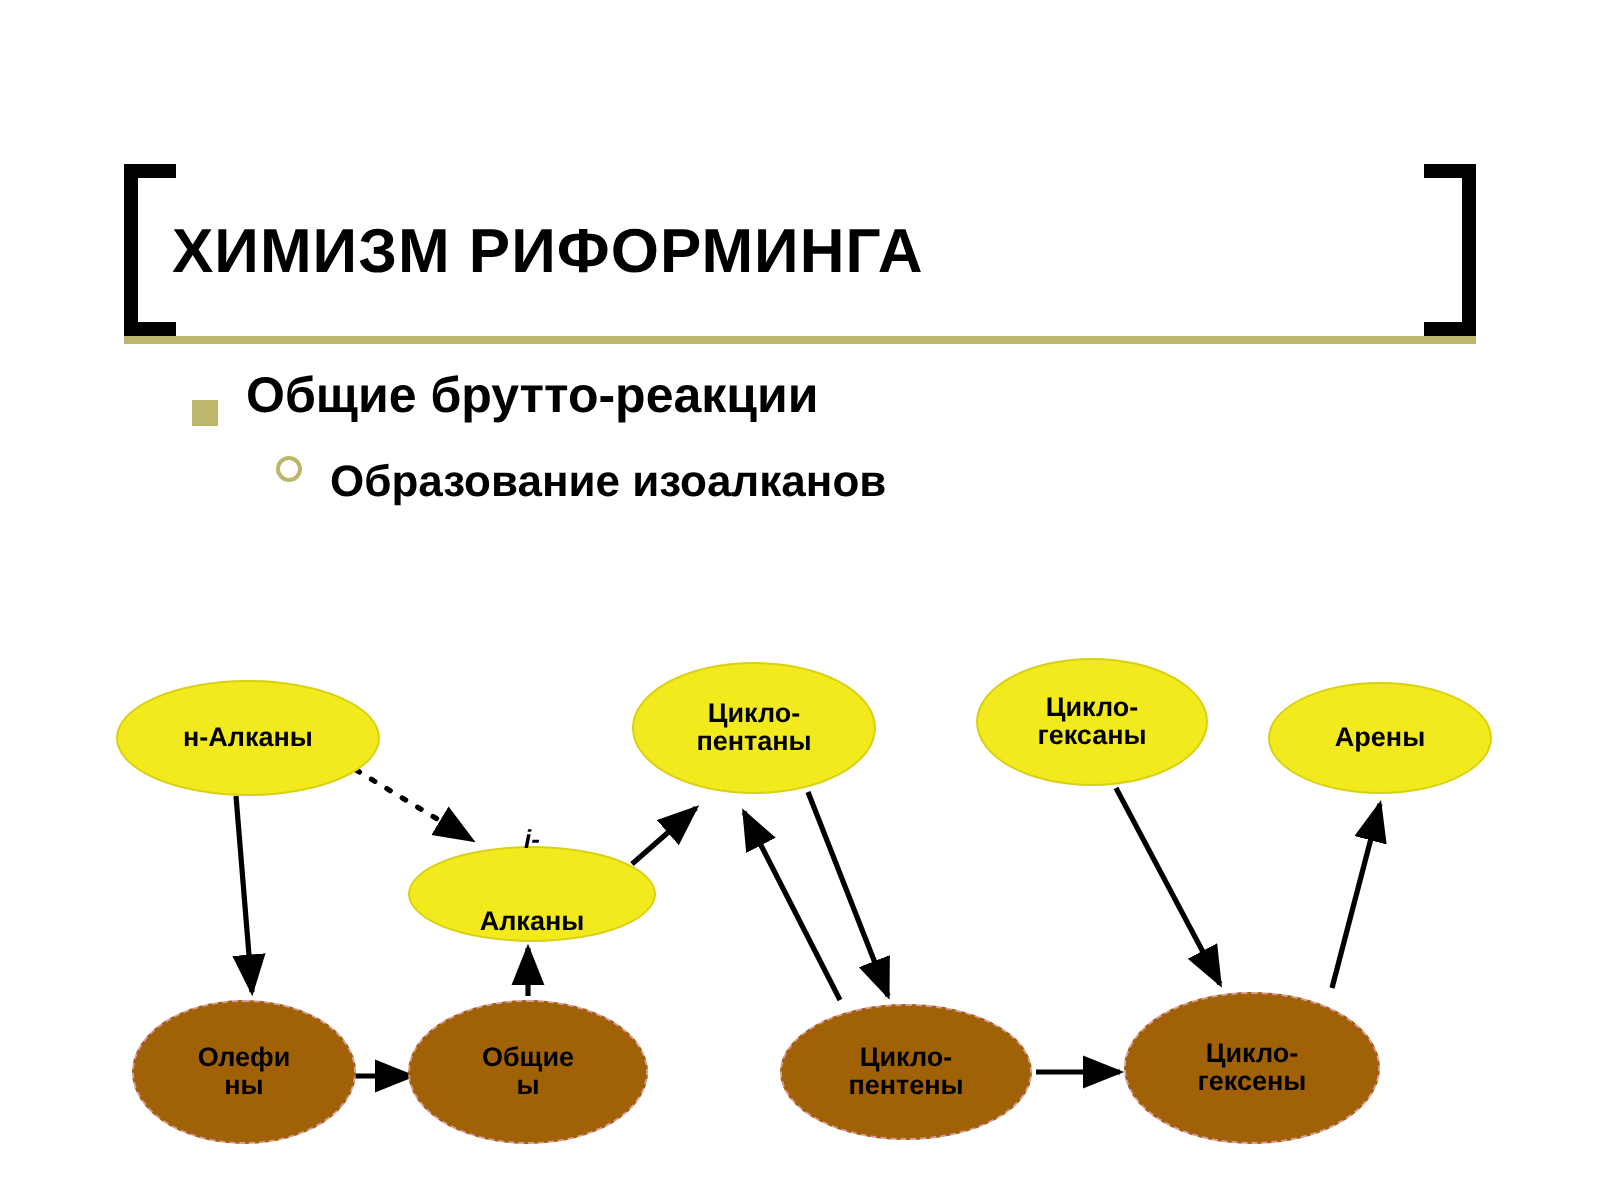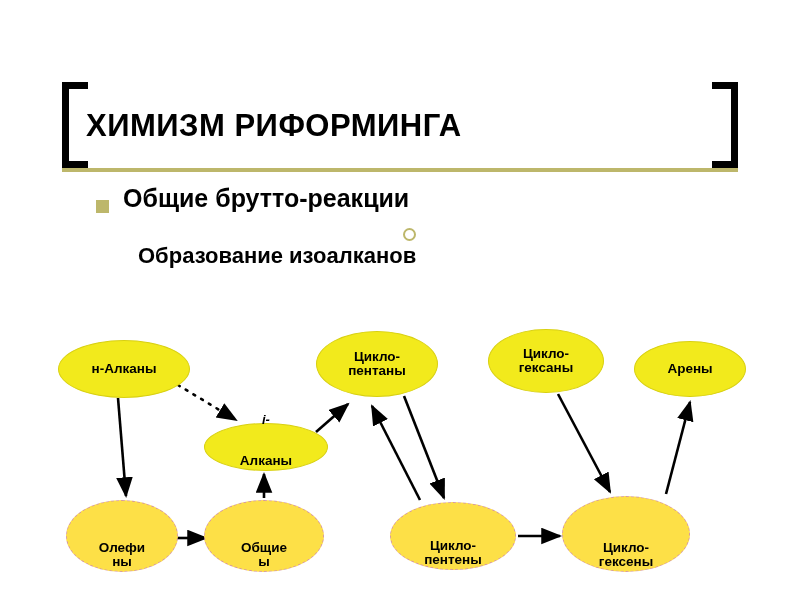--- a/index.html
+++ b/index.html
@@ -84,23 +84,22 @@
     font-size: 25px;
     font-weight: bold;
     color: #000000;
     white-space: nowrap;
   }
   .bullet-l2 {
     position: absolute;
     left: 138px;
     top: 228px;
     display: flex;
-    align-items: flex-end;
-    gap: 2px;
-    flex-direction: column;
+    align-items: flex-start;
+    gap: 14px;
   }
   .bullet-l2 .marker {
     width: 13px;
     height: 13px;
     border: 2px solid #bdb76b;
     border-radius: 50%;
     box-sizing: border-box;
     display: inline-block;
   }
   .bullet-l2 .text {
@@ -130,23 +129,22 @@
     line-height: 1.05;
     border-radius: 50%;
     box-sizing: border-box;
     padding: 2px;
   }
   .node.yellow {
     background: #f2ea1c;
     border: 1px solid #d8d012;
   }
   .node.pink {
-    background: #fde047;
+    background: #a16207;
     border: 1px dashed #d89a9a;
-    align-items: flex-end;
   }
   .node .lbl { white-space: pre-line; }
   .ialk-sup {
     position: absolute;
     font-size: 13px;
     font-weight: bold;
     font-style: italic;
     color: #000000;
   }
 </style>

